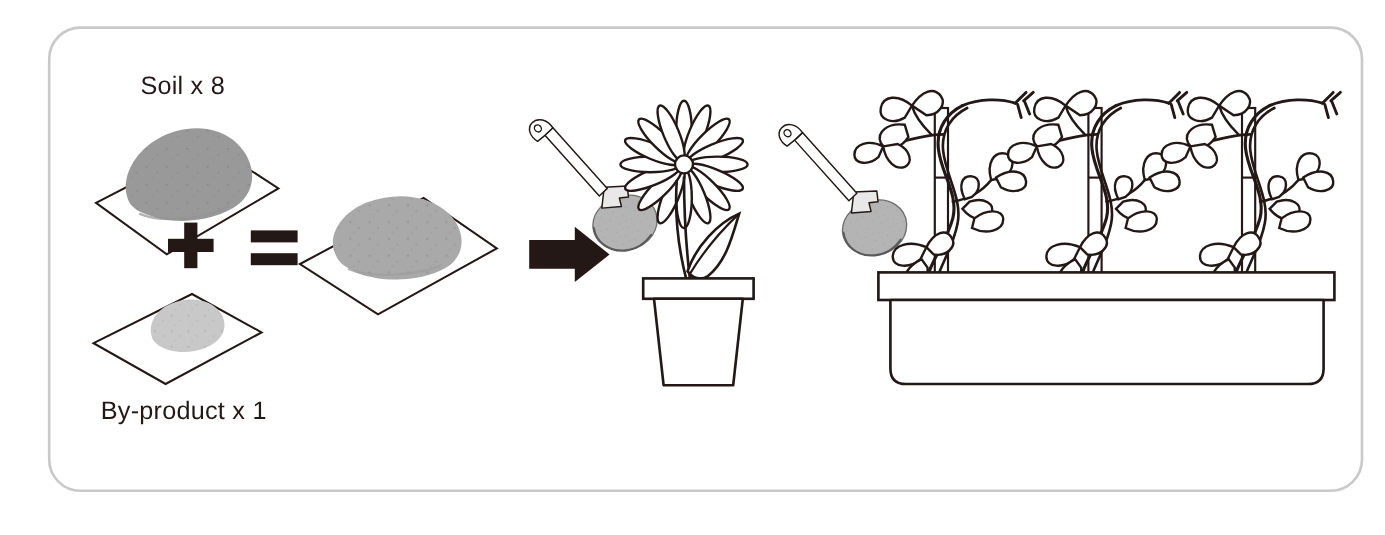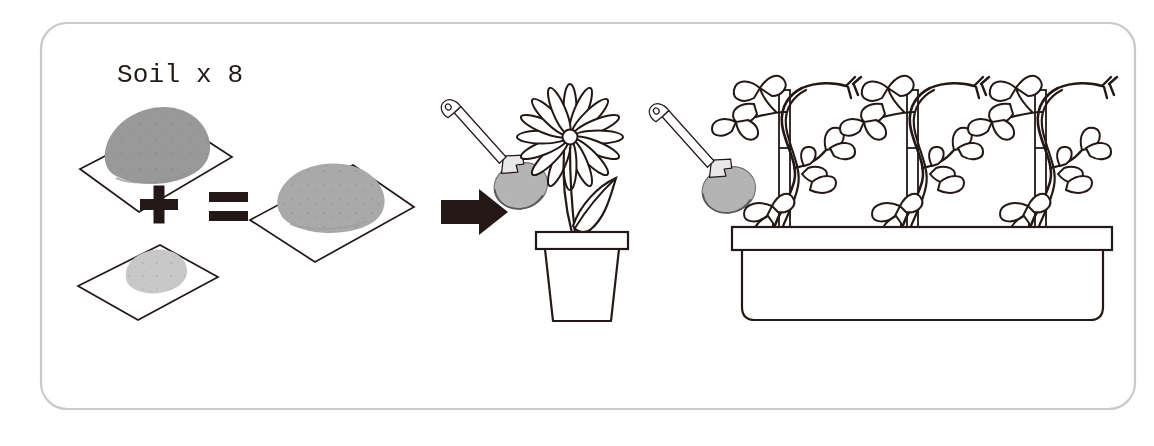--- a/index.html
+++ b/index.html
@@ -21,22 +21,22 @@
   }
   #scene {
     position: absolute;
     left: 0;
     top: 0;
     width: 1154px;
     height: 446px;
   }
   .lbl {
     position: absolute;
-    font-family: Liberation Mono, monospace;
-    font-size: 26px;
+    font-family: Liberation Sans, sans-serif;
+    font-size: 21px;
     color: #231815;
     white-space: nowrap;
     letter-spacing: 0.2px;
   }
   #label-soil   { left: 117px; top: 60px; }
   #label-byprod { left: 84px;  top: 331px; }
 </style>
 </head>
 <body>
 
@@ -217,14 +217,15 @@
 
       <g>
         <rect x="732" y="227" width="380" height="23" fill="#ffffff" stroke="#231815" stroke-width="2.2"></rect>
         <path d="M 742,250 L 742,307 Q 742,320 755,320 L 1090,320 Q 1103,320 1103,307 L 1103,250 Z" fill="#ffffff" stroke="#231815" stroke-width="2.2" stroke-linejoin="round"></path>
       </g>
     </g>
 
   </svg>
 
   <div class="lbl" id="label-soil">Soil x 8</div>
+  <div class="lbl" id="label-byprod">By-product x 1</div>
 
 </div>
 
 </body></html>

